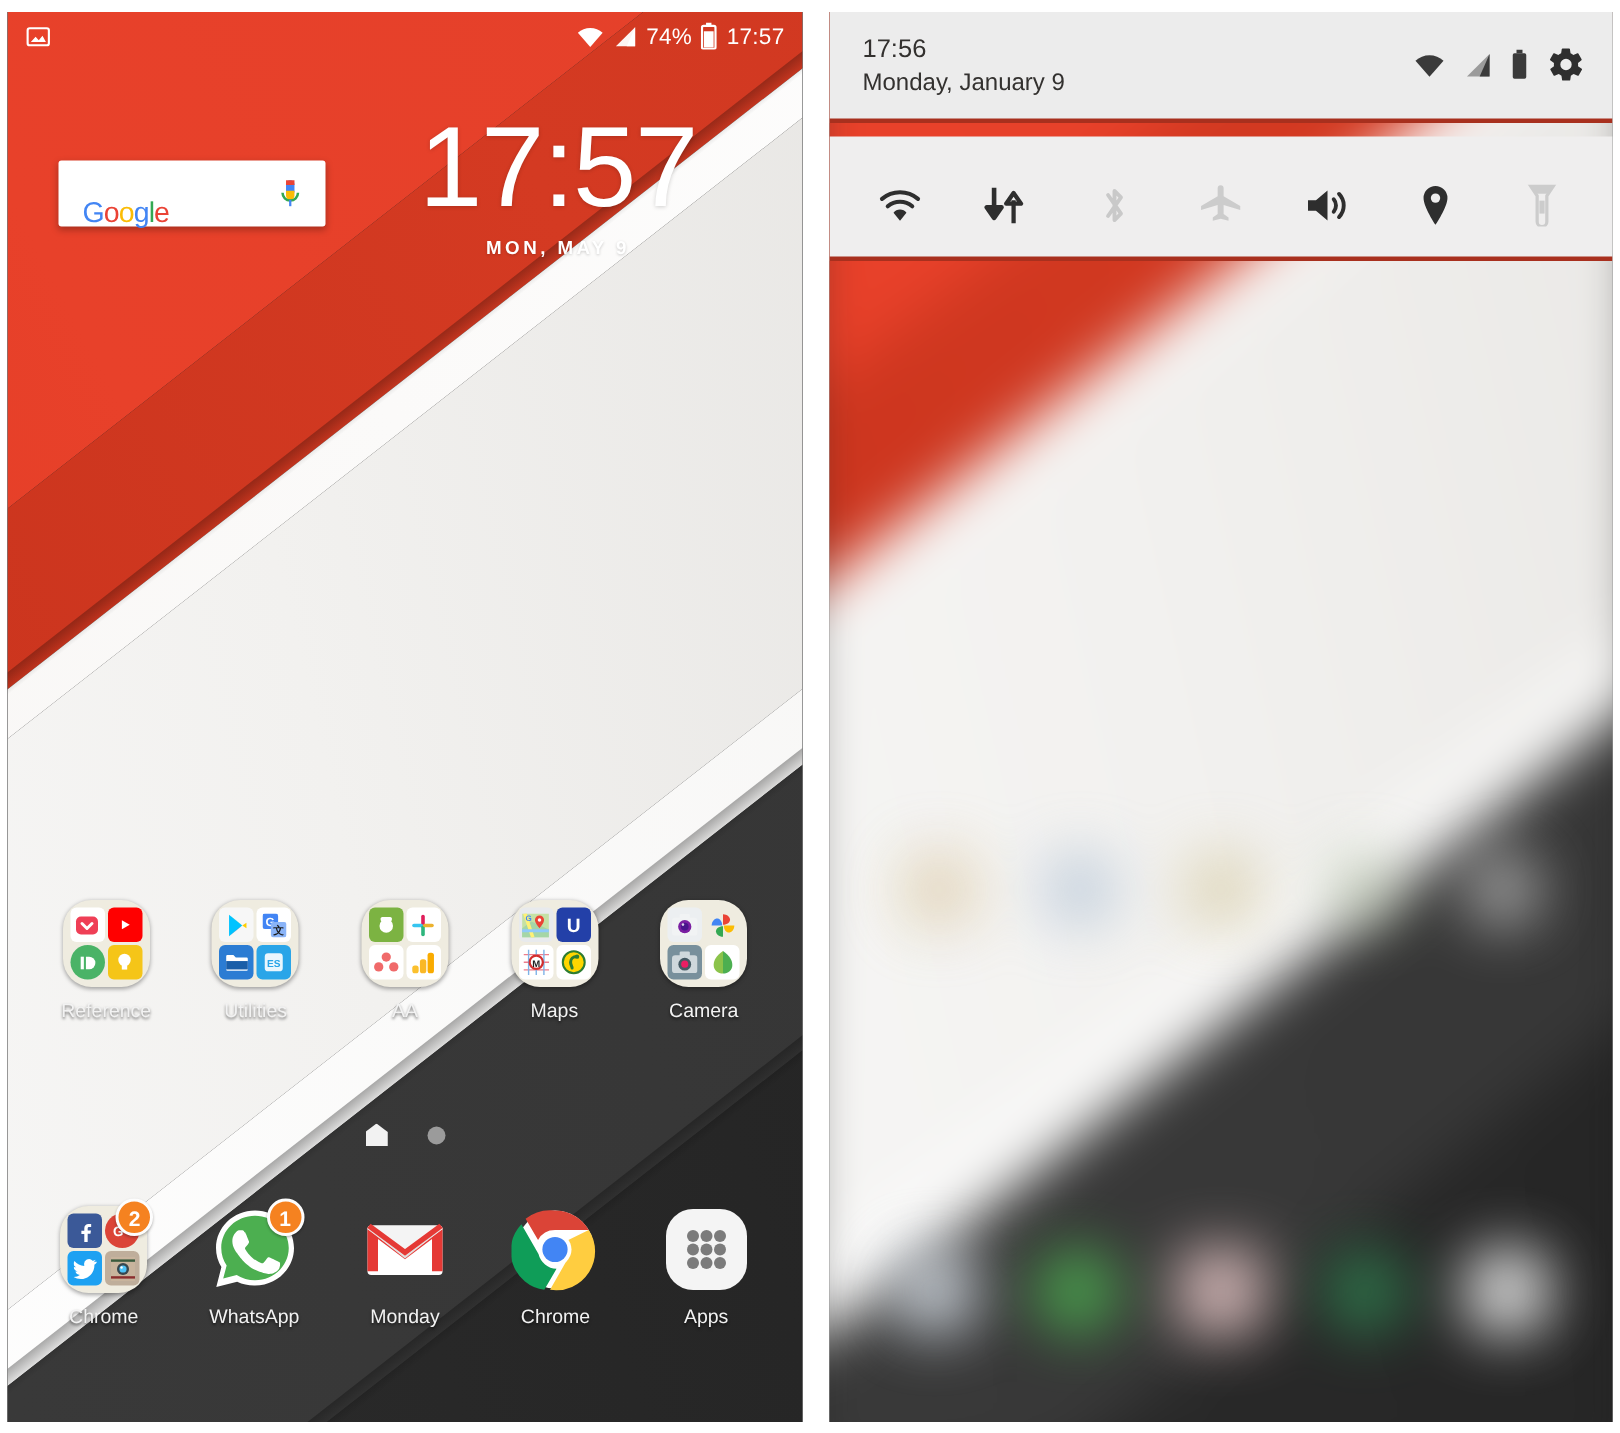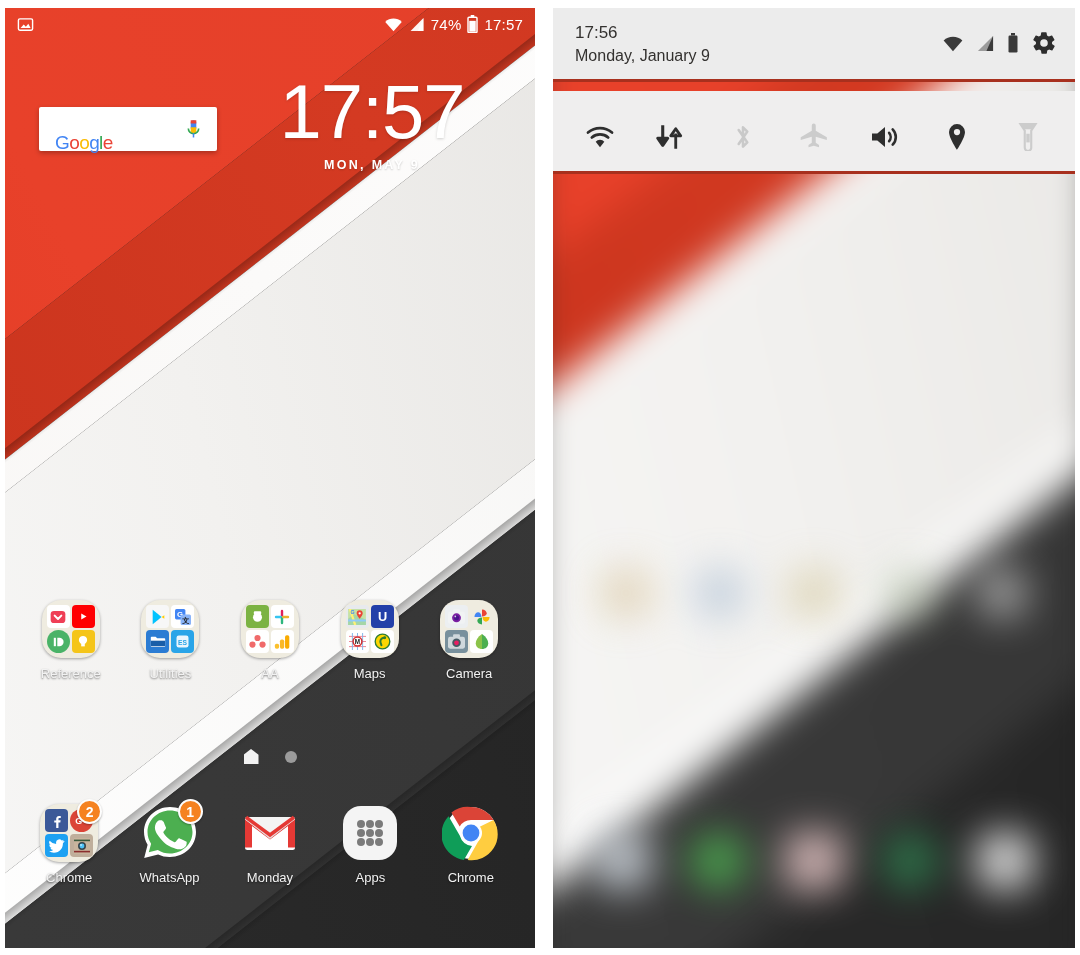--- a/index.html
+++ b/index.html
@@ -443,20 +443,34 @@
         <div class="icon-box">
           <svg width="58" height="58" viewBox="0 0 58 58">
             <rect x="4" y="13" width="50" height="33" rx="2.5" fill="#ffffff"></rect>
             <path d="M4 15.5v28h7V22l18 13.5L47 22v21.5h7v-28a2.5 2.5 0 0 0-2.5-2.5h-1.6L29 28.5 8.1 13H6.5A2.5 2.5 0 0 0 4 15.5z" fill="#E53935"></path>
             <path d="M4 15.5l25 18.7 25-18.7v-.5A2.5 2.5 0 0 0 51.5 13h-45A2.5 2.5 0 0 0 4 15z" fill="#F4F4F4"></path>
             <path d="M4 14.6L29 33.4 54 14.6V15L29 35 4 15.2z" fill="#E0E0E0"></path>
             <path d="M5 13.2 29 31 53 13.2" fill="none" stroke="#E53935" stroke-width="3.6"></path>
           </svg>
         </div>
         <div class="app-label">Monday</div>
+      </div>
+
+      <div class="app">
+        <div class="icon-box">
+          <svg width="58" height="58" viewBox="0 0 58 58">
+            <circle cx="29" cy="29" r="26" fill="#fff"></circle>
+            <path d="M29 3a26 26 0 0 1 22.5 13H29a13 13 0 0 0-11.3 6.6L9.4 8.5A26 26 0 0 1 29 3z" fill="#DB4437"></path>
+            <path d="M6.6 12.2 18 32a13 13 0 0 0 12 9.9l-8.1 14A26 26 0 0 1 6.6 12.2z" fill="#0F9D58"></path>
+            <path d="M51.5 16a26 26 0 0 1-25.8 39.9L37 36a13 13 0 0 0 .2-13z" fill="#FFCD40"></path>
+            <circle cx="29" cy="29" r="11" fill="#fff"></circle>
+            <circle cx="29" cy="29" r="8.4" fill="#4285F4"></circle>
+          </svg>
+        </div>
+        <div class="app-label">Chrome</div>
       </div>
 
       <div class="app">
         <div class="icon-box">
           <svg width="58" height="58" viewBox="0 0 58 58">
             <rect x="2" y="2" width="54" height="54" rx="18" fill="#f4f4f4"></rect>
             <g fill="#7b7b7b">
               <circle cx="20" cy="20" r="4"></circle>
                 <circle cx="29" cy="20" r="4"></circle>
                 <circle cx="38" cy="20" r="4"></circle>
@@ -464,34 +478,20 @@
                 <circle cx="29" cy="29" r="4"></circle>
                 <circle cx="38" cy="29" r="4"></circle>
               <circle cx="20" cy="38" r="4"></circle>
                 <circle cx="29" cy="38" r="4"></circle>
                 <circle cx="38" cy="38" r="4"></circle>
             </g>
           </svg>
         </div>
         <div class="app-label">Apps</div>
       </div>
-
-      <div class="app">
-        <div class="icon-box">
-          <svg width="58" height="58" viewBox="0 0 58 58">
-            <circle cx="29" cy="29" r="26" fill="#fff"></circle>
-            <path d="M29 3a26 26 0 0 1 22.5 13H29a13 13 0 0 0-11.3 6.6L9.4 8.5A26 26 0 0 1 29 3z" fill="#DB4437"></path>
-            <path d="M6.6 12.2 18 32a13 13 0 0 0 12 9.9l-8.1 14A26 26 0 0 1 6.6 12.2z" fill="#0F9D58"></path>
-            <path d="M51.5 16a26 26 0 0 1-25.8 39.9L37 36a13 13 0 0 0 .2-13z" fill="#FFCD40"></path>
-            <circle cx="29" cy="29" r="11" fill="#fff"></circle>
-            <circle cx="29" cy="29" r="8.4" fill="#4285F4"></circle>
-          </svg>
-        </div>
-        <div class="app-label">Chrome</div>
-      </div>
     </div>
   </div>
 
   <div class="phone-right">
 
     <div class="blurwall">
       <div class="blur-inner">
         <div class="stripe s-red1"></div>
         <div class="stripe s-red2"></div>
         <div class="stripe s-white0"></div>

